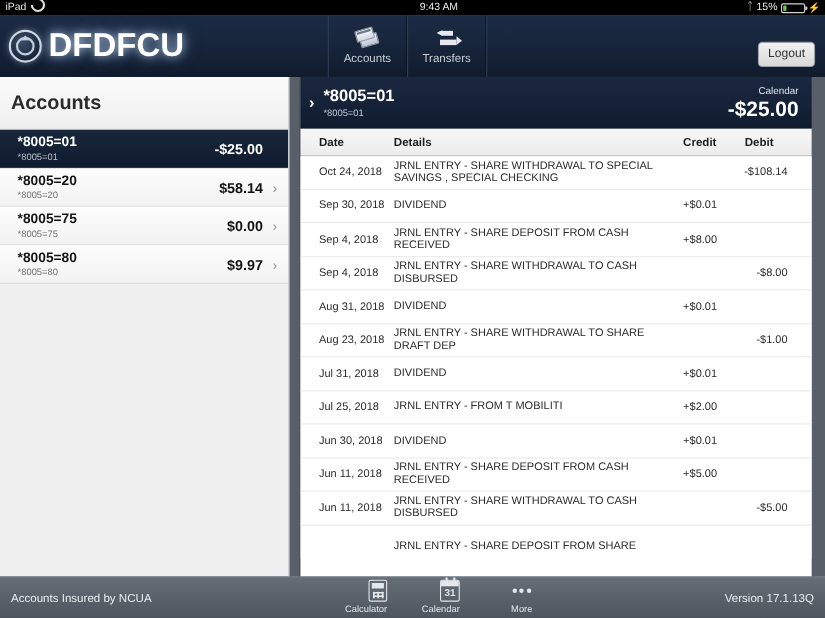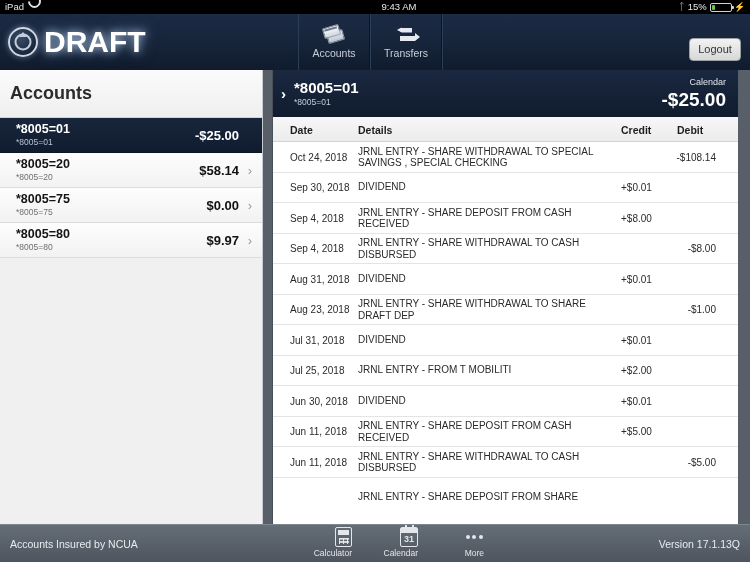--- a/index.html
+++ b/index.html
@@ -17,21 +17,21 @@
 
   
   .statusbar {
     position: absolute; top: 0; left: 0;
     width: 750px; height: 14px;
     background: #000;
     color: #e8e8e8;
     font-size: 9.5px;
     line-height: 14px;
   }
-  .sb-left { position: absolute; left: 5px; top: 0; display: flex; align-items: flex-start; gap: 4px; height:14px;}
+  .sb-left { position: absolute; left: 5px; top: 0; display: flex; align-items: center; gap: 4px; height:14px;}
   .sb-center { position: absolute; left: 0; right: 0; text-align: center; font-weight: normal; font-size: 9.5px; margin-left: 48px;}
   .sb-right { position: absolute; right: 4px; top: 0; display: flex; align-items: center; gap: 3px; height: 14px;}
   .wifi-ico { display:inline-block; width: 9px; height: 8px; position: relative; }
   .wifi-ico::before{
     content:""; position:absolute; left:0; bottom:0; width:9px; height:9px;
     border: 2px solid #dcdcdc; border-radius: 50%;
     clip-path: polygon(50% 50%, 100% 0, 100% 100%, 0 100%, 0 0);
     transform: rotate(-45deg);
   }
   .bt-ico{ font-size: 10px; color:#cfd3d8; line-height:14px;}
@@ -249,21 +249,21 @@
       <span class="batt">
         <span class="batt-fill" id="battfill" style="width: 3px;"></span>
       </span>
       <span class="plug">⚡</span>
     </div>
   </div>
 
   <div class="navbar">
     <div class="brand">
       <div class="brand-seal"></div>
-      <div class="brand-name">DRAFT</div>
+      <div class="brand-name">DFDFCU</div>
     </div>
 
     <div class="navtabs">
       <div class="navtab">
         <span class="acct-ico">
           <span class="card c2"></span>
             <span class="card c1"></span>
             <span class="stripe"></span>
         </span>
         <span class="lbl">Accounts</span>

